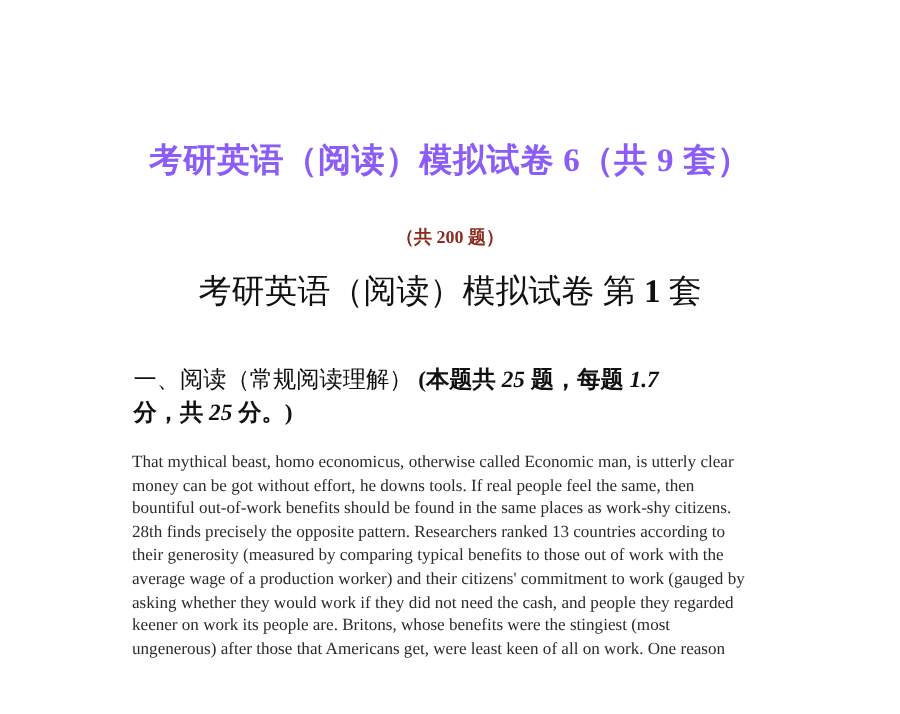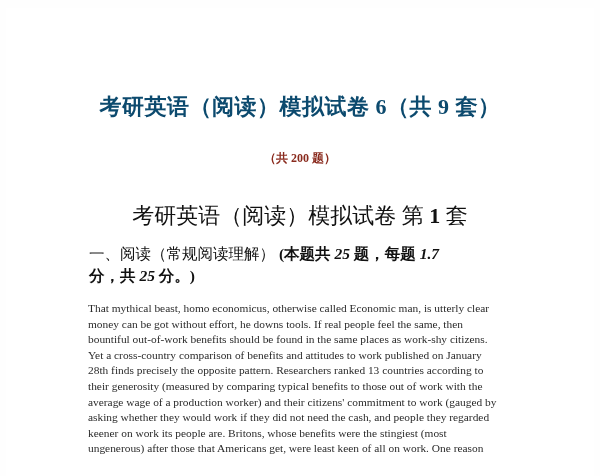--- a/index.html
+++ b/index.html
@@ -23,40 +23,40 @@
       background: #ffffff;
     }
     .main-title {
       position: absolute;
       left: 0;
       width: 600px;
       top: 92px;
       text-align: center;
       font-size: 22px;
       font-weight: bold;
-      color: #0c4a6e;
+      color: #8b5cf6;
       letter-spacing: 0.5px;
       white-space: nowrap;
     }
     .subtitle {
       position: absolute;
       left: 0;
       width: 600px;
       top: 150px;
       text-align: center;
       font-size: 12px;
       font-weight: bold;
       color: #8a2b1e;
       white-space: nowrap;
     }
     .set-title {
       position: absolute;
       left: 0;
       width: 600px;
-      top: 201px;
+      top: 179px;
       text-align: center;
       font-size: 22px;
       color: #111111;
       white-space: nowrap;
     }
     .set-title .num {
       font-weight: bold;
     }
     .section-heading {
       position: absolute;
@@ -99,21 +99,20 @@
 <div class="section-heading">
   <span>一、阅读（常规阅读理解）</span>
   <span class="b">(本题共 </span><span class="bi">25</span><span class="b"> 题，每题 </span><span class="bi">1.7</span><br>
   <span class="b">分，共 </span><span class="bi">25</span><span class="b"> 分。)</span>
 </div>
 
 <div class="passage">
   <span class="line">That mythical beast, homo economicus, otherwise called Economic man, is utterly clear</span>
   <span class="line">money can be got without effort, he downs tools. If real people feel the same, then</span>
   <span class="line">bountiful out-of-work benefits should be found in the same places as work-shy citizens.</span>
-  <span class="line">Yet a cross-country comparison of benefits and attitudes to work published on January</span>
   <span class="line">28th finds precisely the opposite pattern. Researchers ranked 13 countries according to</span>
   <span class="line">their generosity (measured by comparing typical benefits to those out of work with the</span>
   <span class="line">average wage of a production worker) and their citizens' commitment to work (gauged by</span>
   <span class="line">asking whether they would work if they did not need the cash, and people they regarded</span>
   <span class="line">keener on work its people are. Britons, whose benefits were the stingiest (most</span>
   <span class="line">ungenerous) after those that Americans get, were least keen of all on work. One reason</span>
 
 </div>
 
 </body></html>

